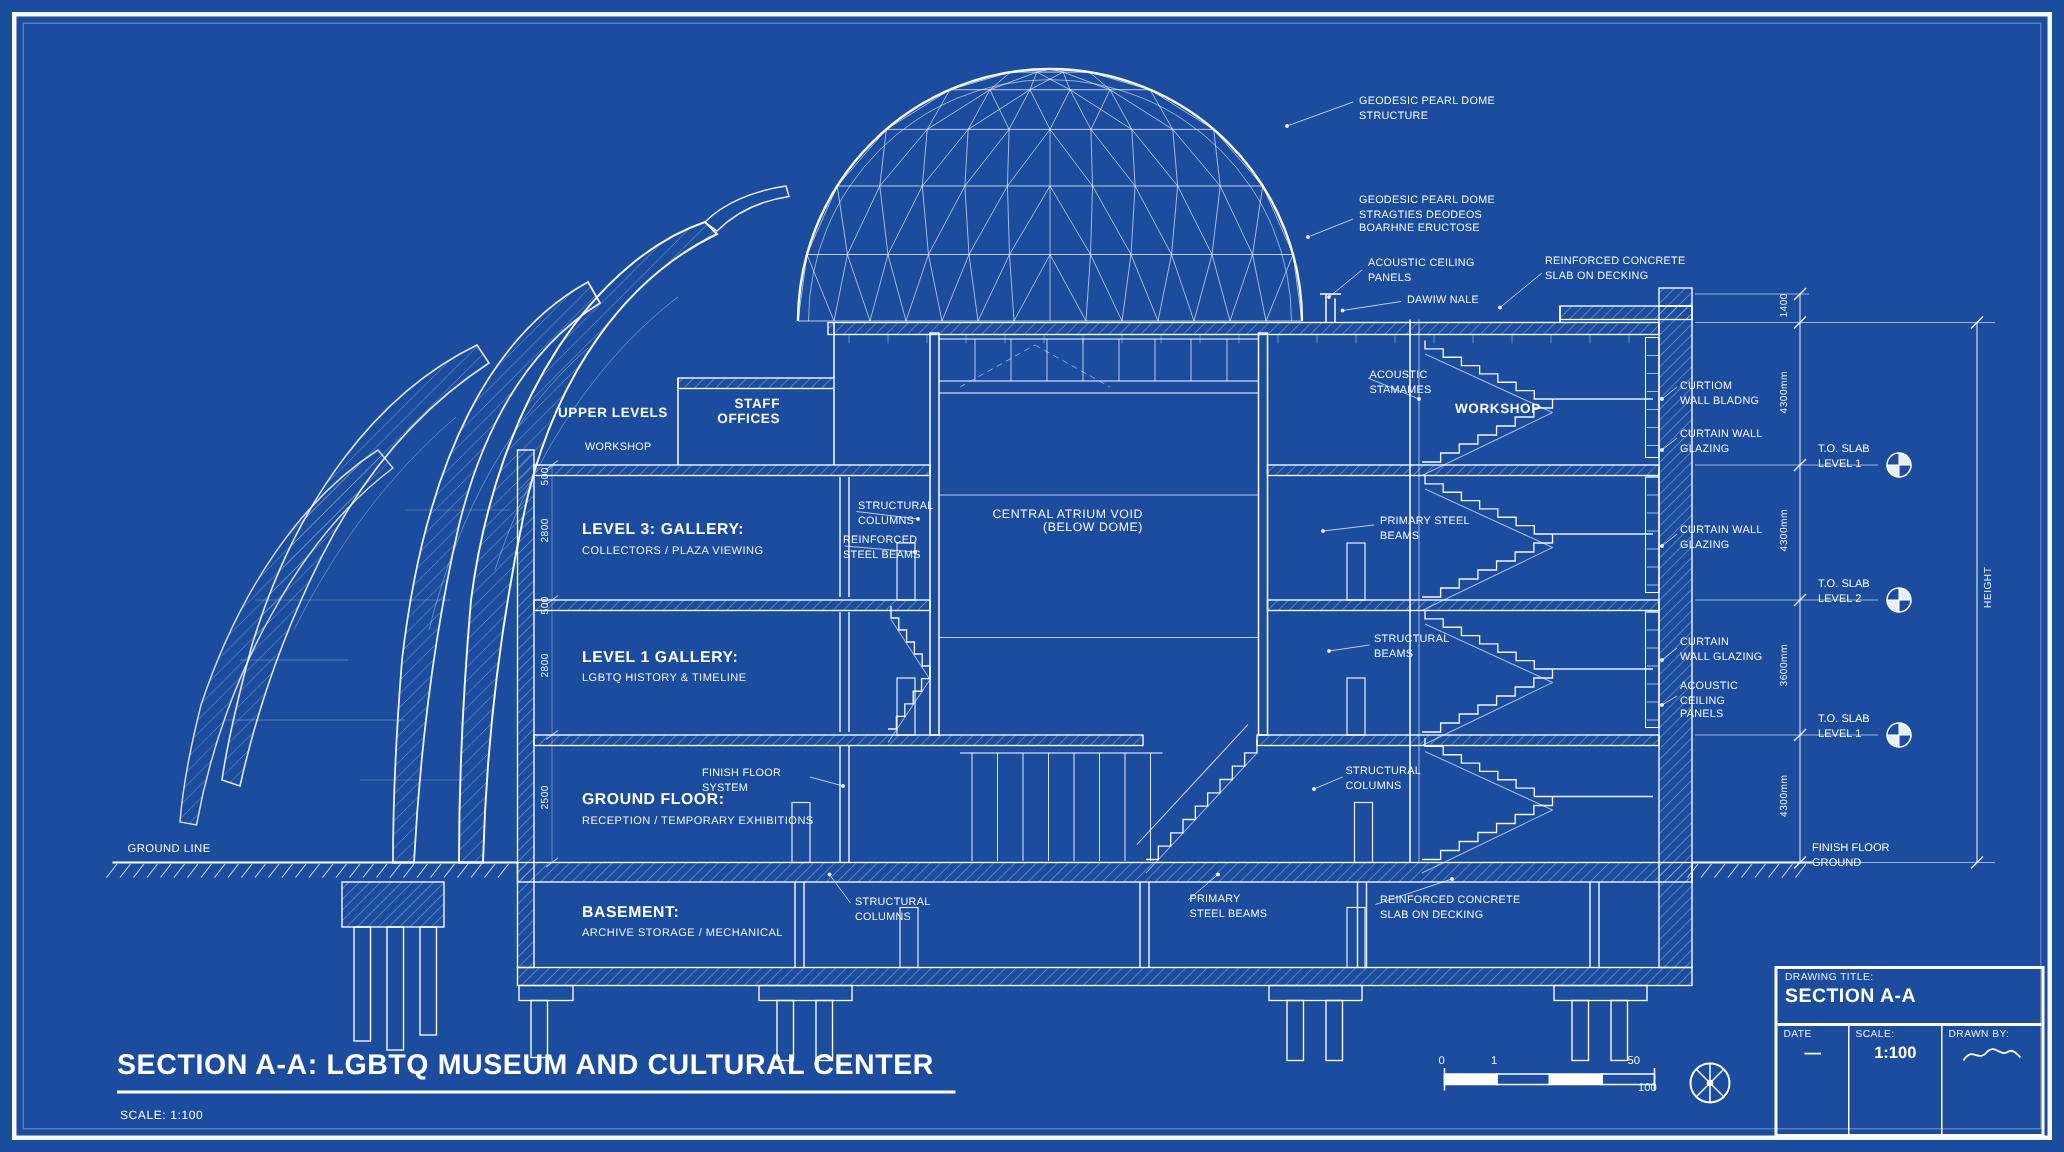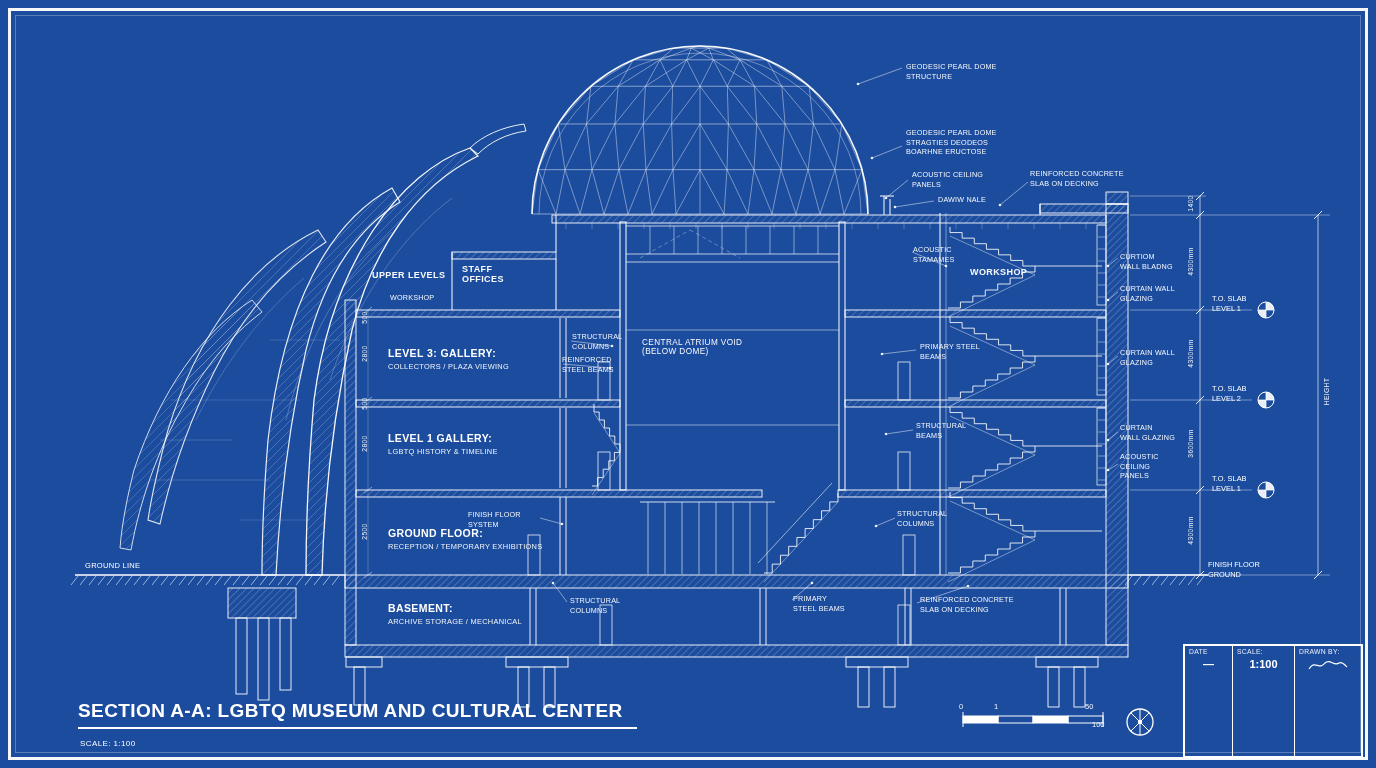--- a/index.html
+++ b/index.html
@@ -4,21 +4,21 @@
 <style>
   html,body{margin:0;padding:0;width:1376px;height:768px;overflow:hidden;
     background:#1b4c9e;font-family:"Liberation Sans",sans-serif;color:#fff;}
   .sheet{position:relative;width:1376px;height:768px;}
   .frame-outer{position:absolute;inset:8px;border:3px solid rgba(255,255,255,.96);pointer-events:none;}
   .frame-inner{position:absolute;inset:15px;border:1px solid rgba(255,255,255,.28);pointer-events:none;}
   svg.bp{position:absolute;left:0;top:0;}
   
   .co{position:absolute;font-size:7.2px;line-height:1.32;letter-spacing:.2px;white-space:pre-line;opacity:.96;}
   .room{position:absolute;font-size:9px;letter-spacing:.4px;white-space:pre-line;font-weight:bold;opacity:.97;}
-  .center{text-align:left;}
+  .center{text-align:right;}
   .ft{position:absolute;font-size:10.5px;font-weight:bold;letter-spacing:.4px;}
   .fs{position:absolute;font-size:7.4px;letter-spacing:.3px;opacity:.95;}
   .lv{position:absolute;font-size:7.4px;font-weight:normal;line-height:1.35;white-space:pre-line;}
   .dim{position:absolute;width:44px;text-align:center;font-size:6.8px;letter-spacing:.3px;
        transform:rotate(-90deg);opacity:.92;}
   .tick{position:absolute;font-size:7.5px;opacity:.95;}
   .gline{position:absolute;font-size:7.5px;letter-spacing:.3px;text-align:right;}
   
   .sheet-title{position:absolute;left:78px;top:700px;font-size:19px;font-weight:700;
       letter-spacing:.4px;display:inline-block;border-bottom:2px solid #fff;padding-bottom:5px;padding-right:14px;text-align:right;}
@@ -582,20 +582,24 @@
     <div class="tick" style="left:959px;top:702px">0</div>
     <div class="tick" style="left:994px;top:702px">1</div>
     <div class="tick" style="left:1085px;top:702px">50</div>
     <div class="tick" style="left:1092px;top:720px">100</div>
 
     <div class="sheet-title">SECTION A-A: LGBTQ MUSEUM AND CULTURAL CENTER</div>
     <div class="sheet-scale">SCALE: 1:100</div>
   </div>
 
   <div class="tb">
+    <div class="tb-row" style="height:38px">
+      <div class="tb-lab">DRAWING TITLE:</div>
+      <div class="tb-val">SECTION A-A</div>
+    </div>
     <div class="tb-row tb-bottom">
       <div class="tb-cell" style="flex:0 0 48px">
         <div class="tb-lab">DATE</div>
         <div class="v">—</div>
       </div>
       <div class="tb-cell" style="flex:0 0 62px">
         <div class="tb-lab">SCALE:</div>
         <div class="v">1:100</div>
       </div>
       <div class="tb-cell">

